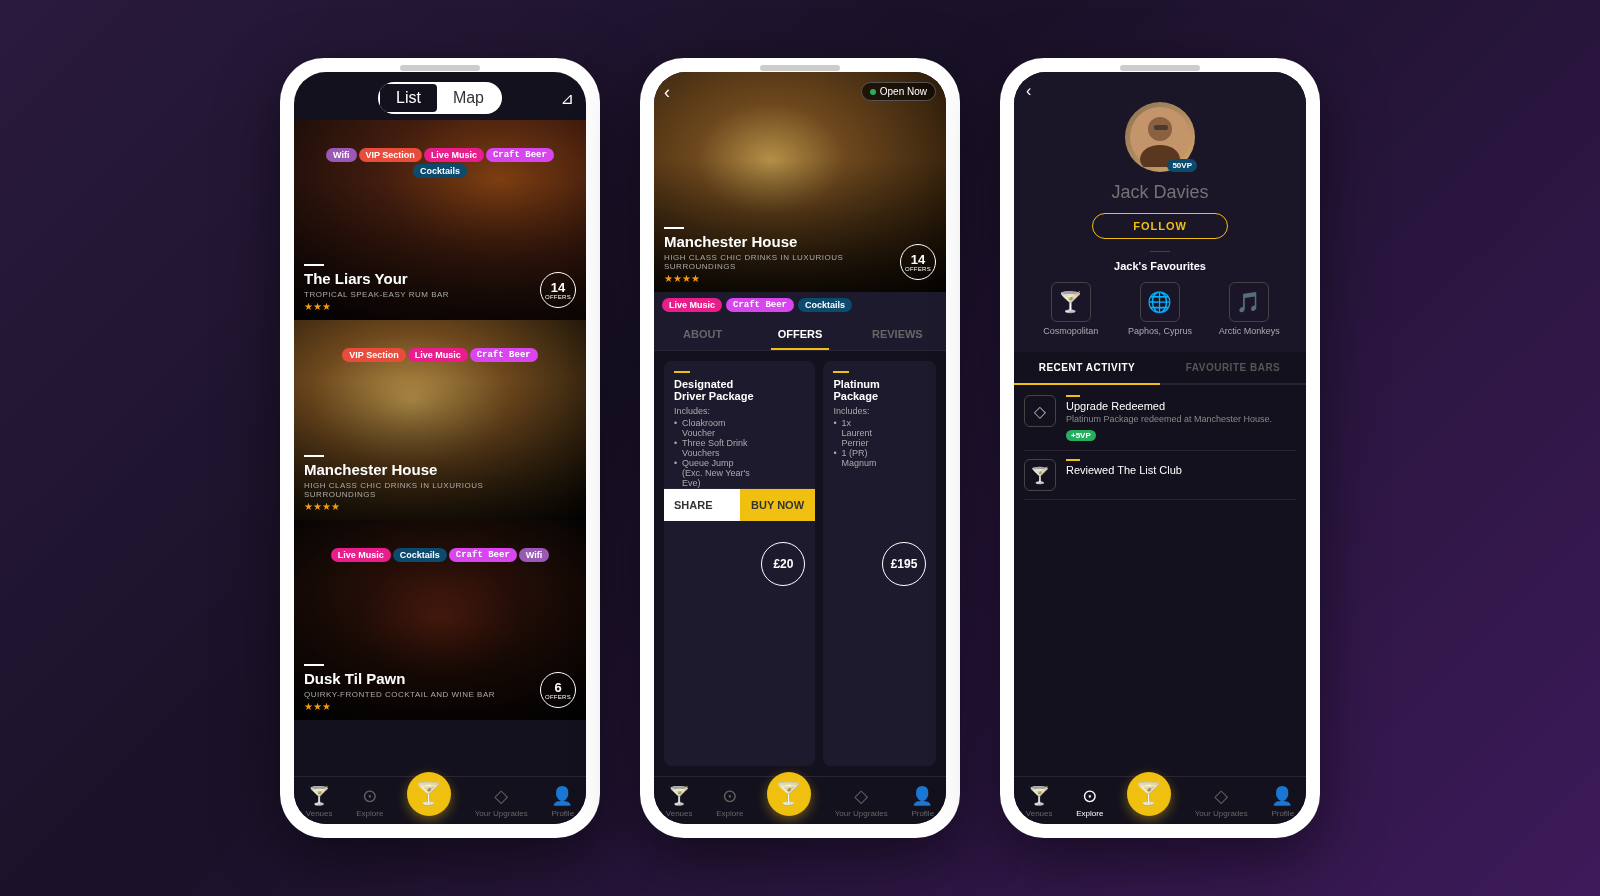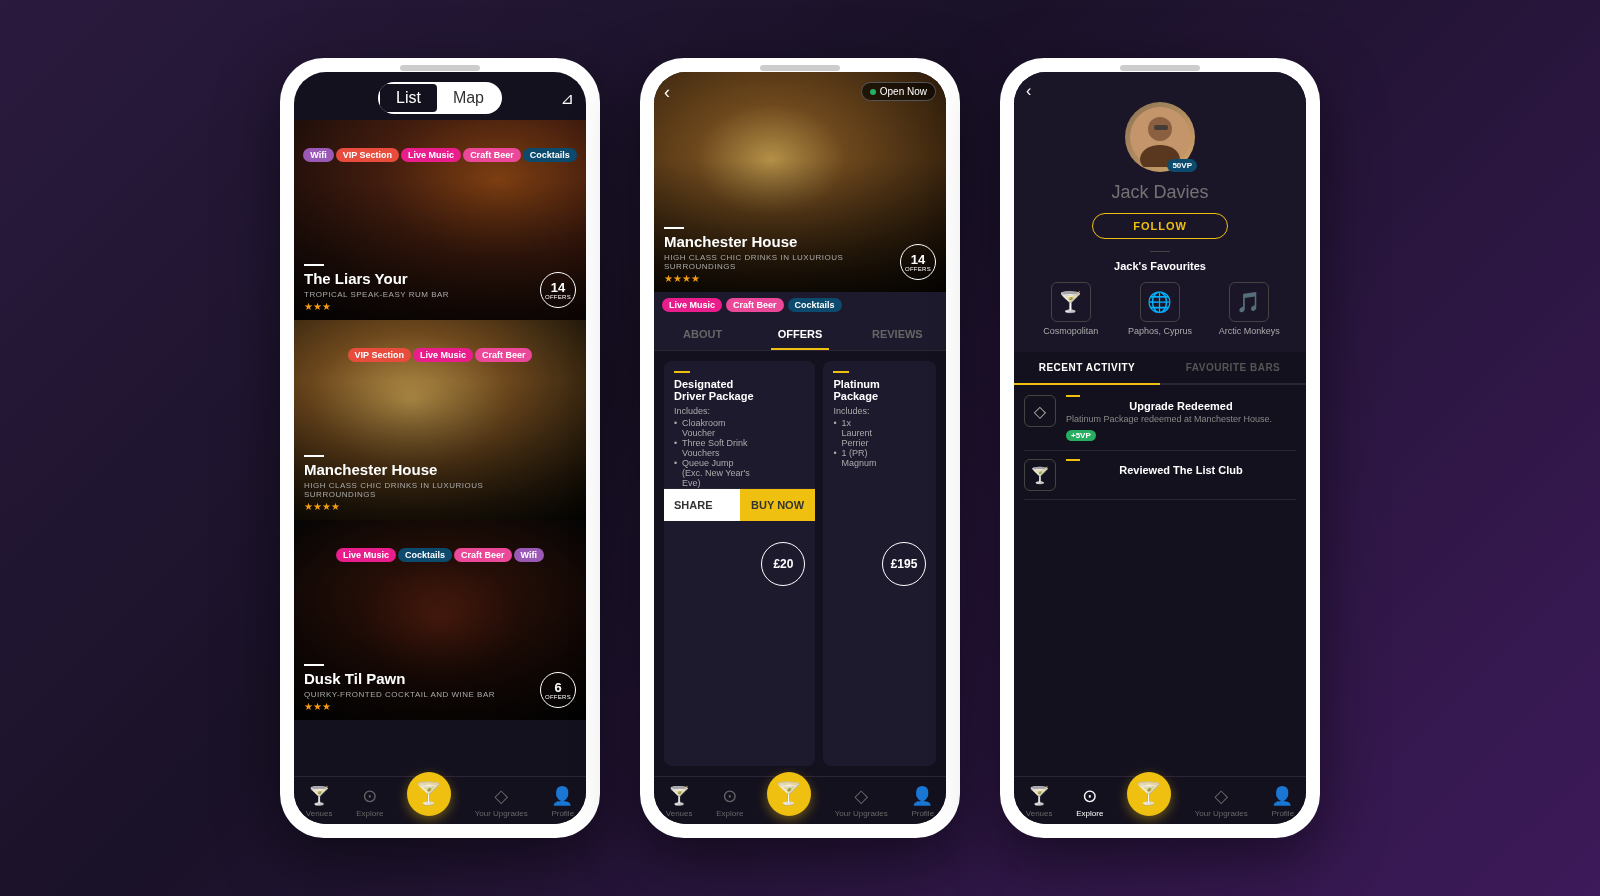--- a/index.html
+++ b/index.html
@@ -144,21 +144,21 @@
     .tag {
       padding: 2px 7px;
       border-radius: 10px;
       font-size: 9px;
       font-weight: bold;
       color: #fff;
     }
     .tag-wifi { background: #9b59b6; }
     .tag-vip { background: #e74c3c; }
     .tag-live { background: #e91e8c; }
-    .tag-craft { background: #ec4899; }
+    .tag-craft { background: #d946ef; font-family: Liberation Mono, monospace; }
     .tag-cocktails { background: #0c4a6e; }
 
     .venue-info {
       position: absolute;
       bottom: 8px;
       left: 10px;
       right: 50px;
     }
     .venue-line {
       width: 20px;
@@ -554,24 +554,23 @@
       flex-shrink: 0;
     }
     .activity-content {
       flex: 1;
     }
     .activity-line {
       width: 14px; height: 2px; background: #f0c010; margin-bottom: 3px;
     }
     .activity-title {
       font-size: 11px;
-      font-weight: bold;
+      font-weight: normal;
       color: #fff;
       margin-bottom: 2px;
-      text-align: center;
     }
     .activity-desc {
       font-size: 9px;
       color: #888;
     }
     .vp-small-badge {
       background: #27ae60;
       border-radius: 8px;
       padding: 1px 5px;
       font-size: 8px;

